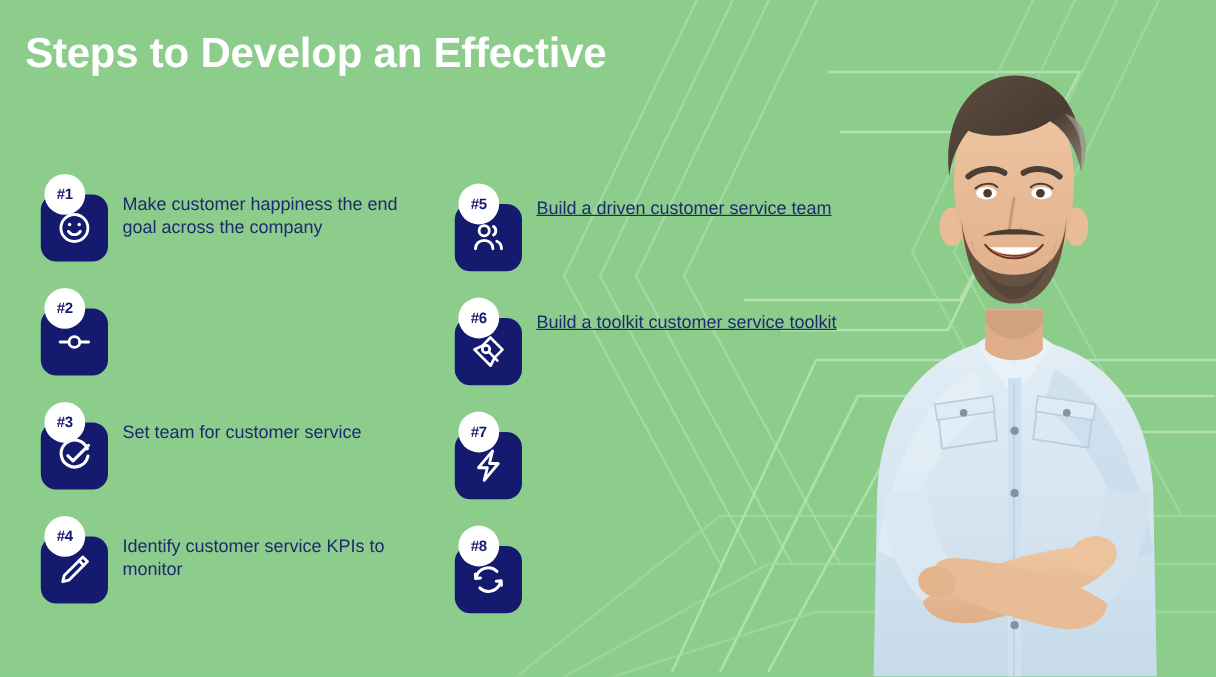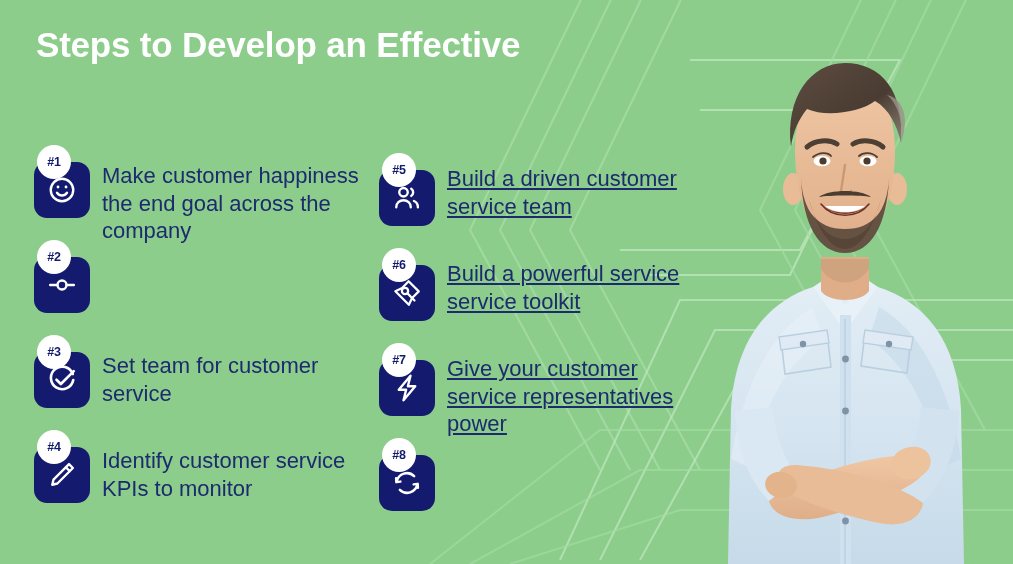--- a/index.html
+++ b/index.html
@@ -28,21 +28,21 @@
   .bg-pattern {
     position: absolute;
     inset: 0;
     pointer-events: none;
   }
   .bg-pattern svg { display: block; width: 100%; height: 100%; }
 
   
   .headline {
     position: absolute;
-    left: 36px;
+    left: 21px;
     top: 22px;
     width: 600px;
     color: #ffffff;
     font-size: 35px;
     line-height: 1.32;
     font-weight: bold;
     letter-spacing: -0.2px;
     z-index: 6;
   }
   .headline .line { display: block; white-space: nowrap; }
@@ -117,21 +117,21 @@
   }
   .glyph svg {
     width: 30px;
     height: 30px;
     display: block;
   }
 
   
   .step-text {
     color: #1d2a6e;
-    font-size: 22px;
+    font-size: 15px;
     line-height: 1.26;
     padding-top: 17px;
     padding-left: 8px;
     max-width: 268px;
   }
   .col-right .step-text { padding-top: 12px; max-width: 260px; text-decoration: underline; }
 
   
   .person {
     position: absolute;
@@ -270,34 +270,33 @@
           <div class="tile"></div>
           <div class="glyph">
             <svg viewBox="0 0 24 24" fill="none" stroke="#ffffff" stroke-width="1.8" stroke-linecap="round" stroke-linejoin="round">
               <path d="M13.3 2.6l8.1 8.1-5.3 5.3-2.6 5.4-5.4-5.4-5.4-5.4 5.4-2.6z"></path>
               <circle cx="10.4" cy="10.3" r="2.5"></circle>
               <line x1="12.6" y1="12.5" x2="18" y2="18"></line>
             </svg>
           </div>
           <div class="step-number">#6</div>
         </div>
-        <div class="step-text">Build a powerful service service toolkit</div>
+        <div class="step-text">Build a toolkit customer service toolkit</div>
       </div>
 
       <div class="step">
         <div class="tile-wrap">
           <div class="tile"></div>
           <div class="glyph">
             <svg viewBox="0 0 24 24" fill="none" stroke="#ffffff" stroke-width="1.9" stroke-linecap="round" stroke-linejoin="round">
               <path d="M14.8 2.2L5.4 13.4h5.9l-2.1 8.4 9.4-11.2h-5.9z"></path>
             </svg>
           </div>
           <div class="step-number">#7</div>
         </div>
-        <div class="step-text">Give your customer service representatives power</div>
       </div>
 
       <div class="step">
         <div class="tile-wrap">
           <div class="tile"></div>
           <div class="glyph">
             <svg viewBox="0 0 24 24" fill="none" stroke="#ffffff" stroke-width="2" stroke-linecap="round" stroke-linejoin="round">
               <path d="M20.2 13.2a8.3 8.3 0 0 1-13.9 4.3"></path>
               <path d="M3.8 10.8a8.3 8.3 0 0 1 13.9-4.3"></path>
               <polyline points="3.3,8.2 3.5,11.3 6.7,10.9"></polyline>

